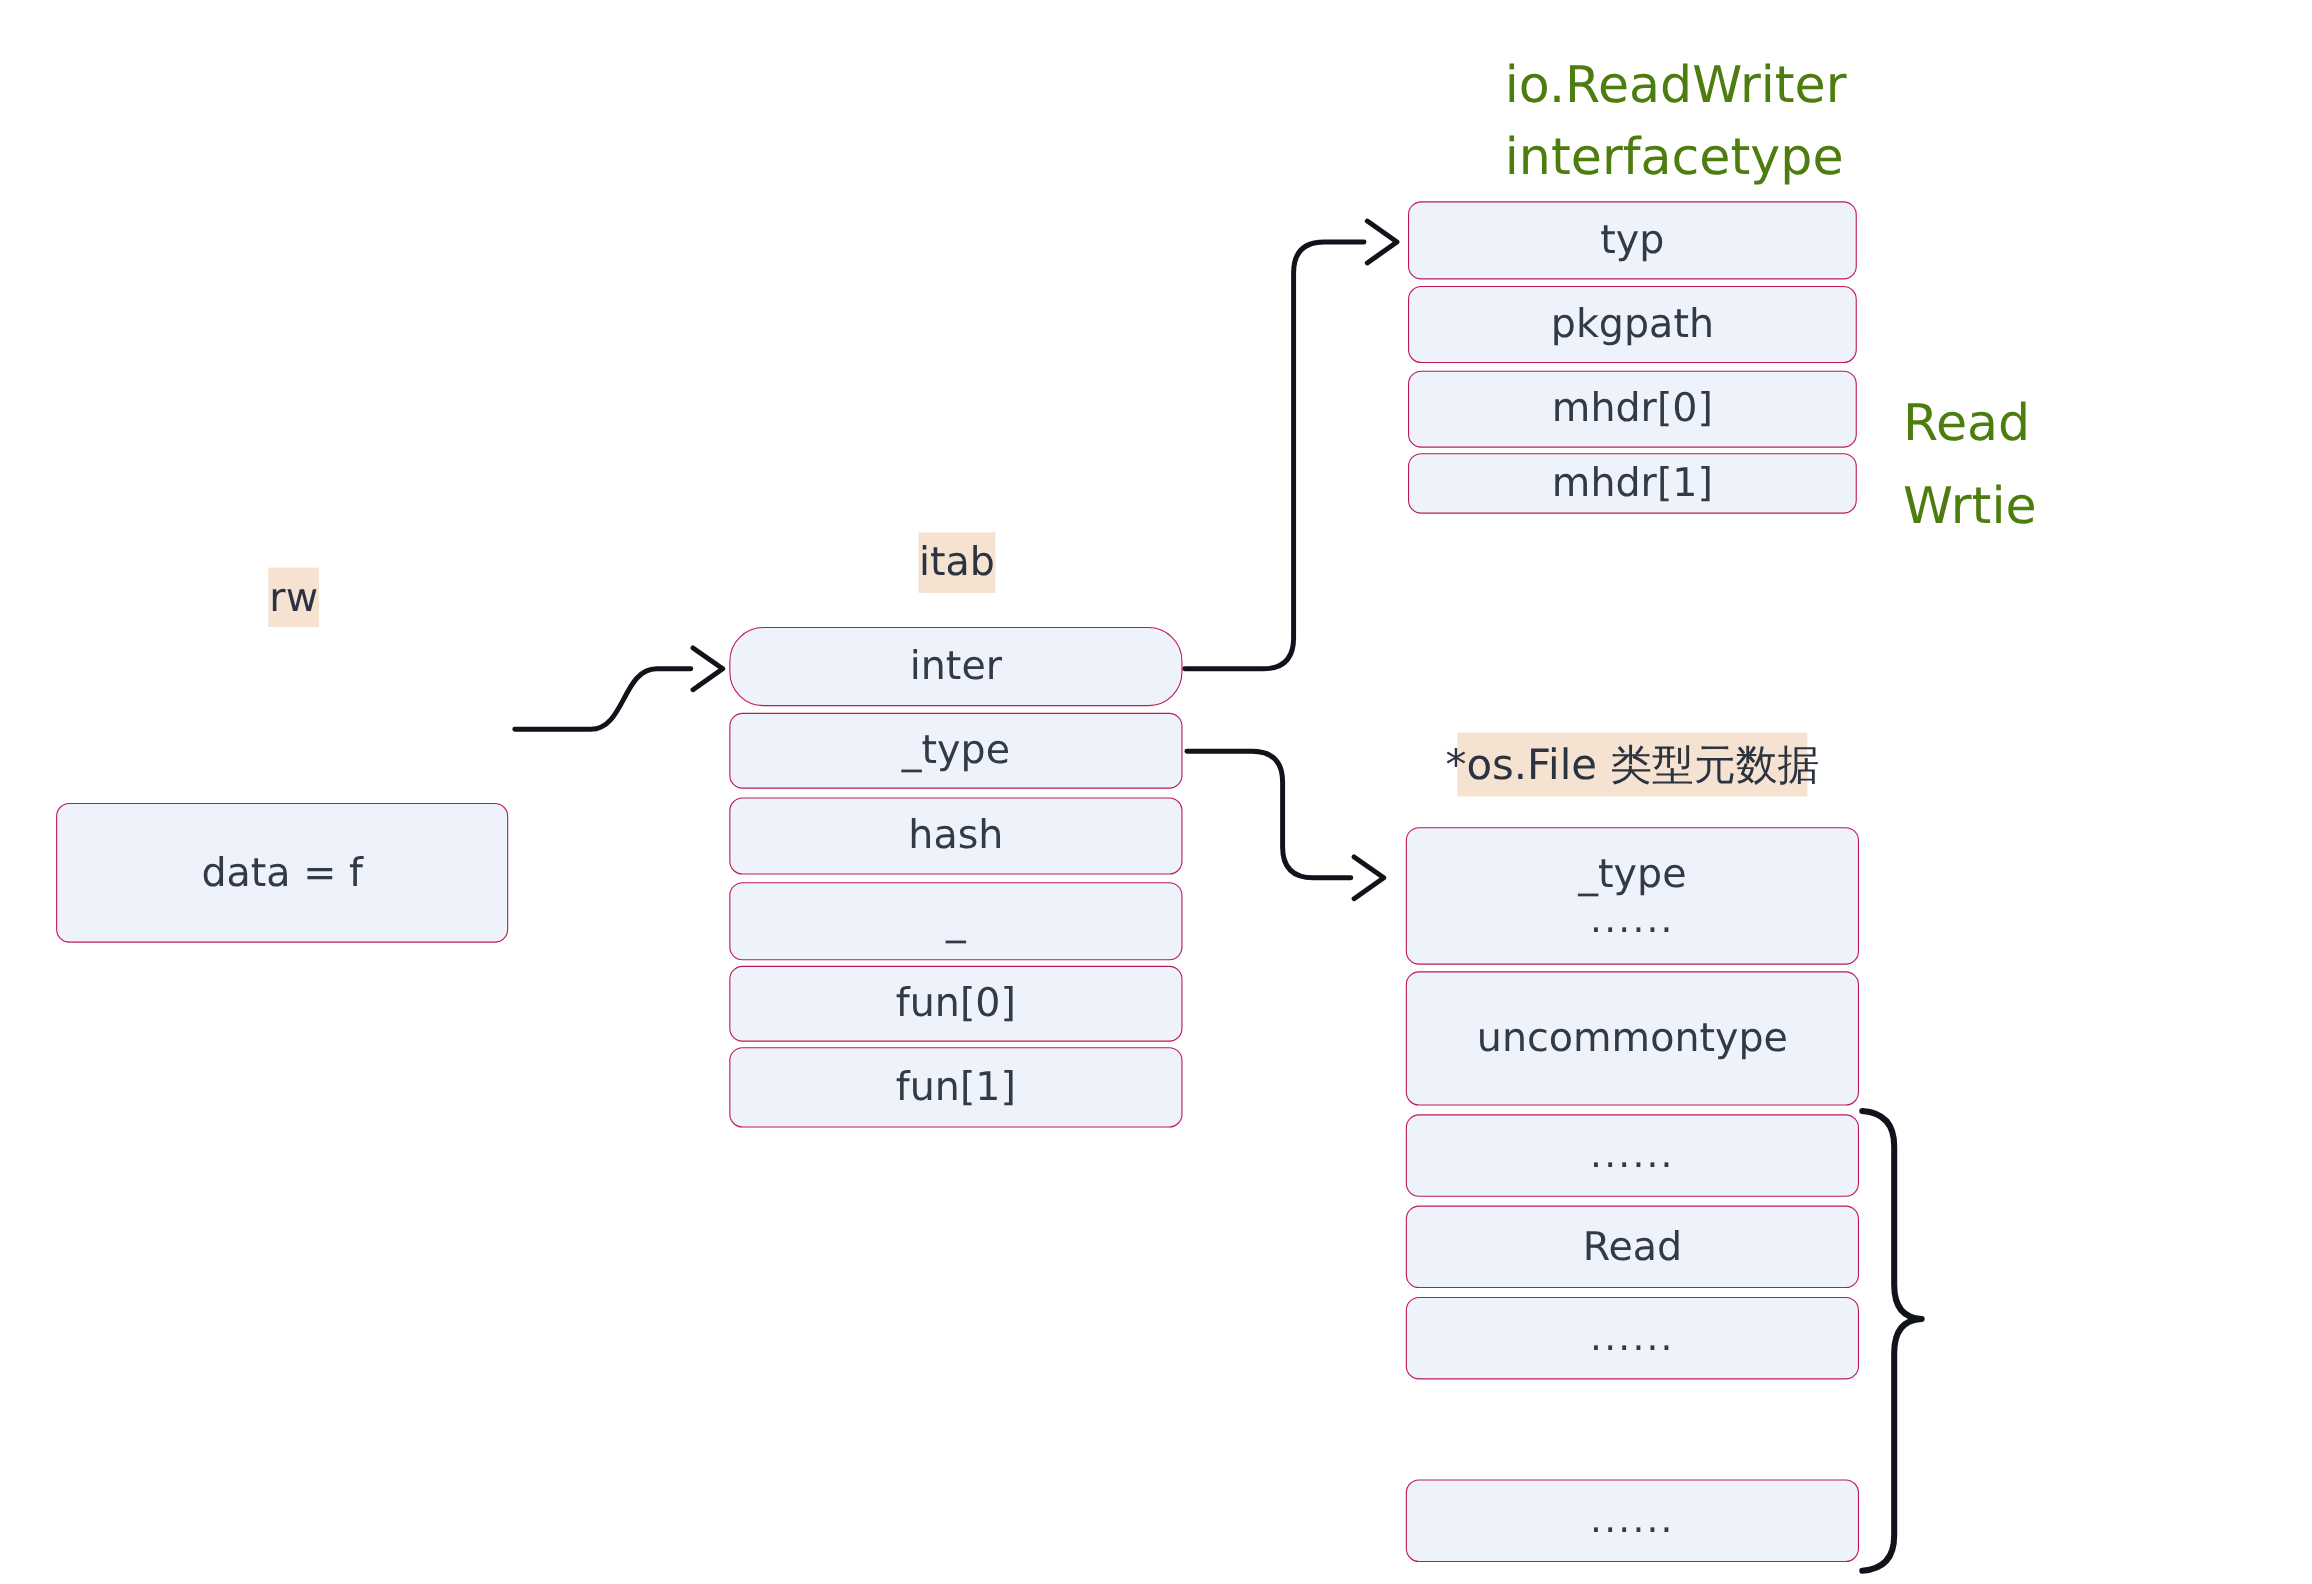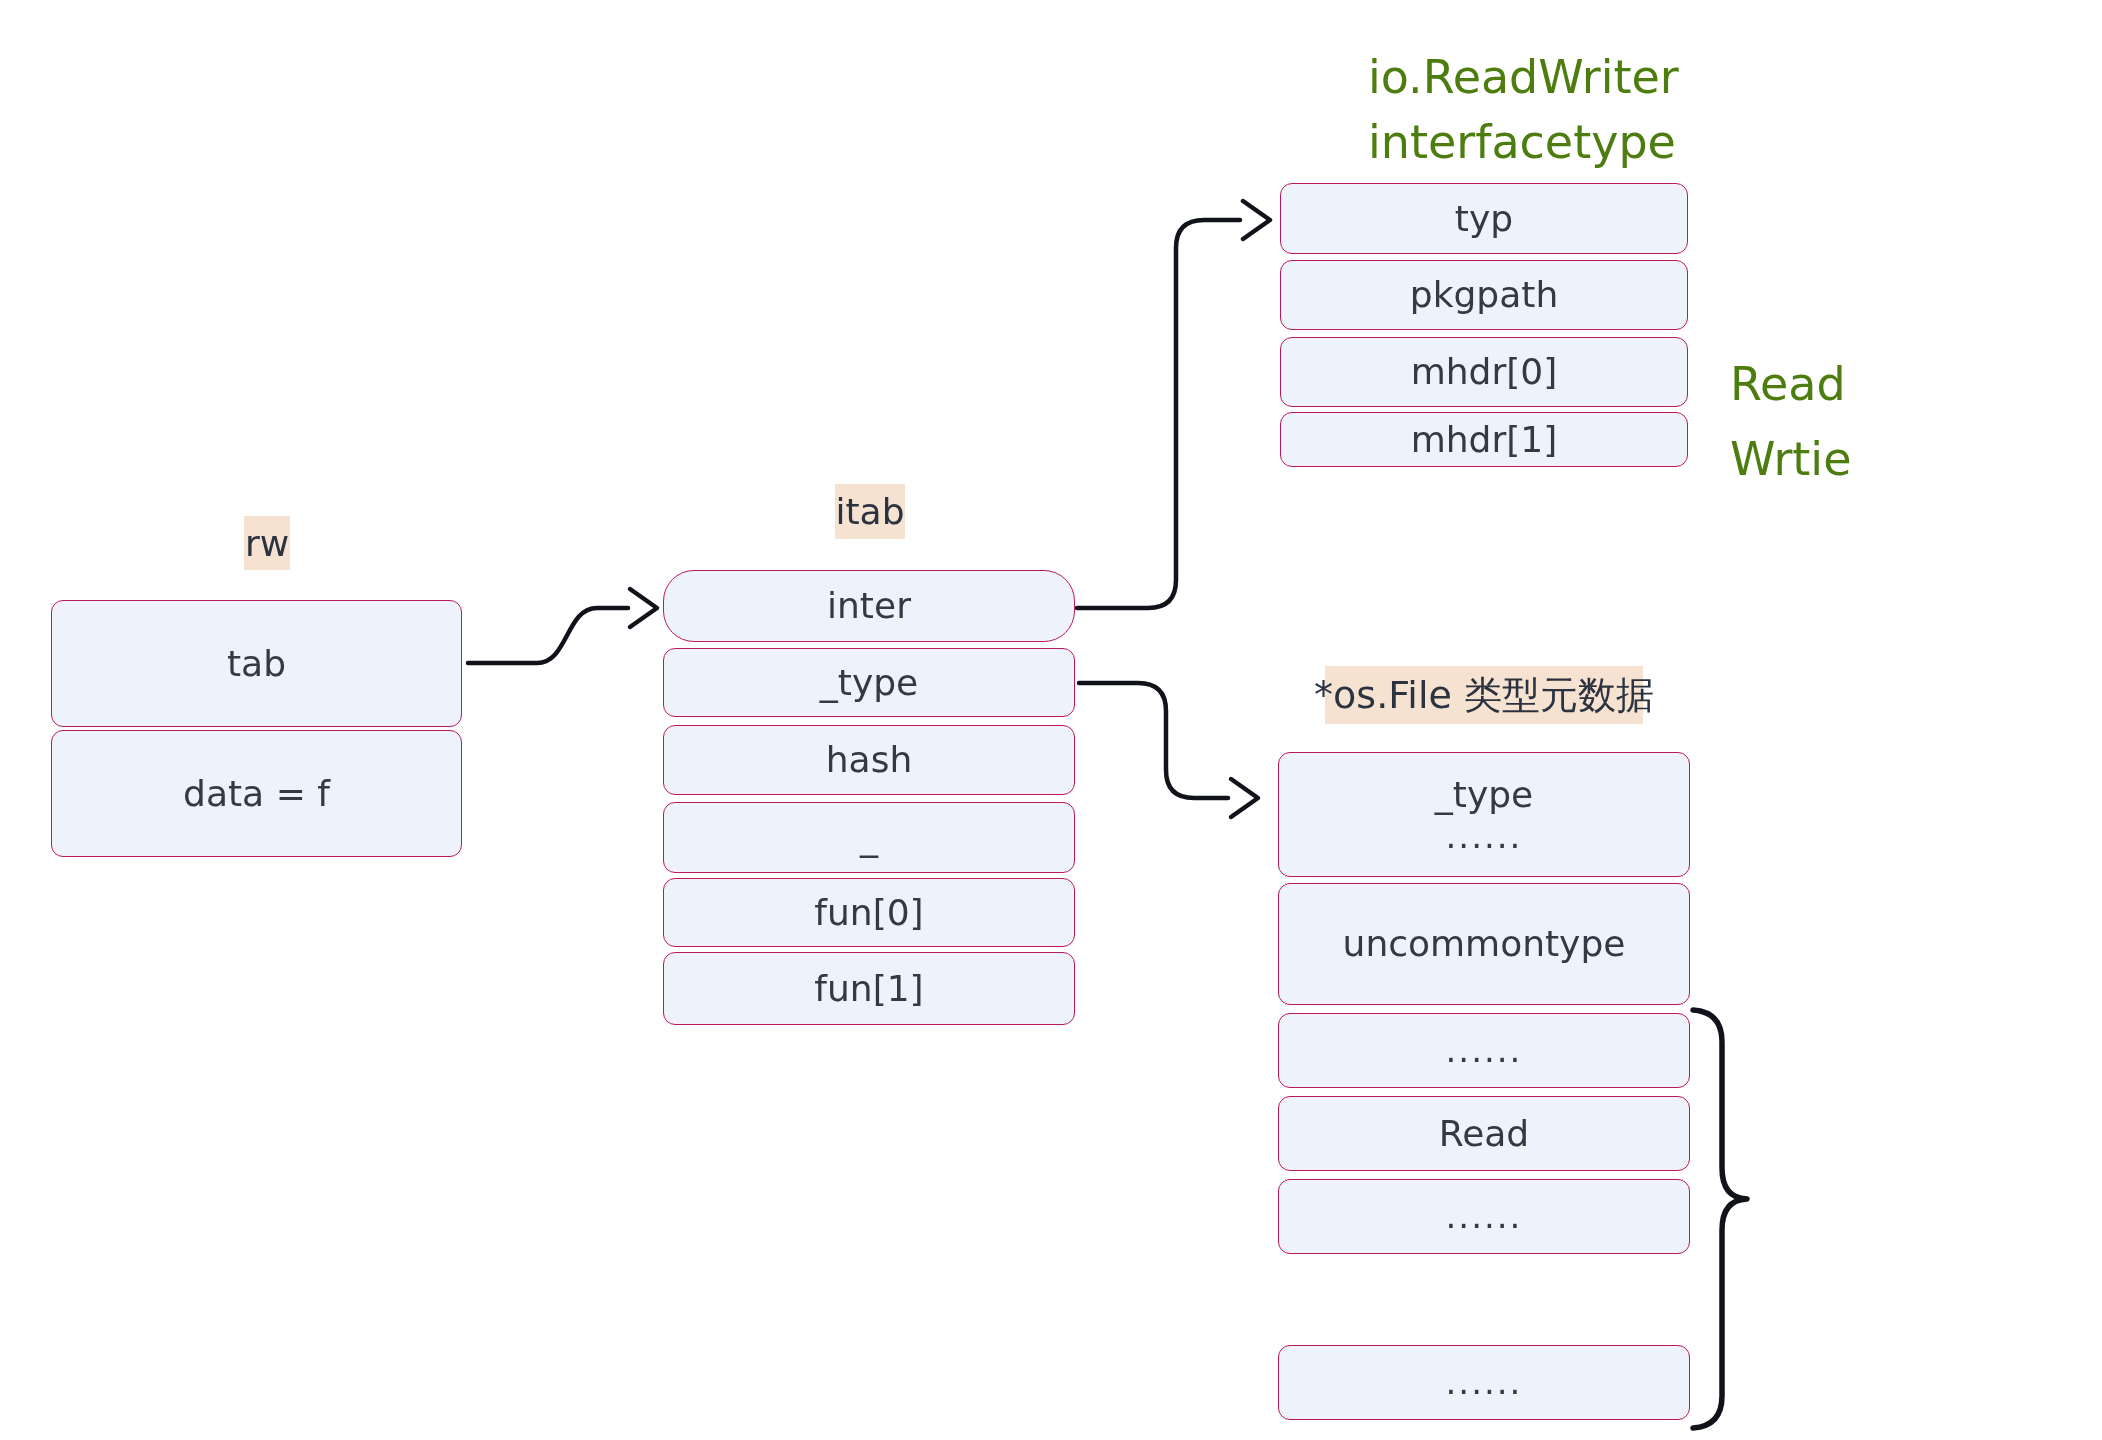--- a/index.html
+++ b/index.html
@@ -43,23 +43,20 @@
     <g>
       <path d="M 1079 683 H 1138 Q 1166 683 1166 711 V 770 Q 1166 798 1194 798 H 1228"></path>
       <path d="M 1231 779 L 1258 798 L 1231 817"></path>
     </g>
     <g>
       <path class="brace" d="M 1693 1010 Q 1722 1012 1722 1042 V 1168 Q 1722 1198 1747 1199 Q 1722 1200 1722 1230 V 1396 Q 1722 1426 1693 1428"></path>
     </g>
   </svg>
 
   <div class="hl" style="left:232px;top:516px;width:46px;height:54px;margin-left:12px;">rw</div>
-  <div class="node" style="left:51px;top:600px;width:411px;height:127px;">
-    <span>tab</span>
-  </div>
   <div class="node" style="left:51px;top:730px;width:411px;height:127px;">
     <span>data = f</span>
   </div>
 
   <div class="hl" style="left:835px;top:484px;width:70px;height:55px;">itab</div>
   <div class="node" style="left:663px;top:570px;width:412px;height:72px;border-radius:31px;">
     <span>inter</span>
   </div>
   <div class="node" style="left:663px;top:648px;width:412px;height:69px;">
     <span>_type</span>

